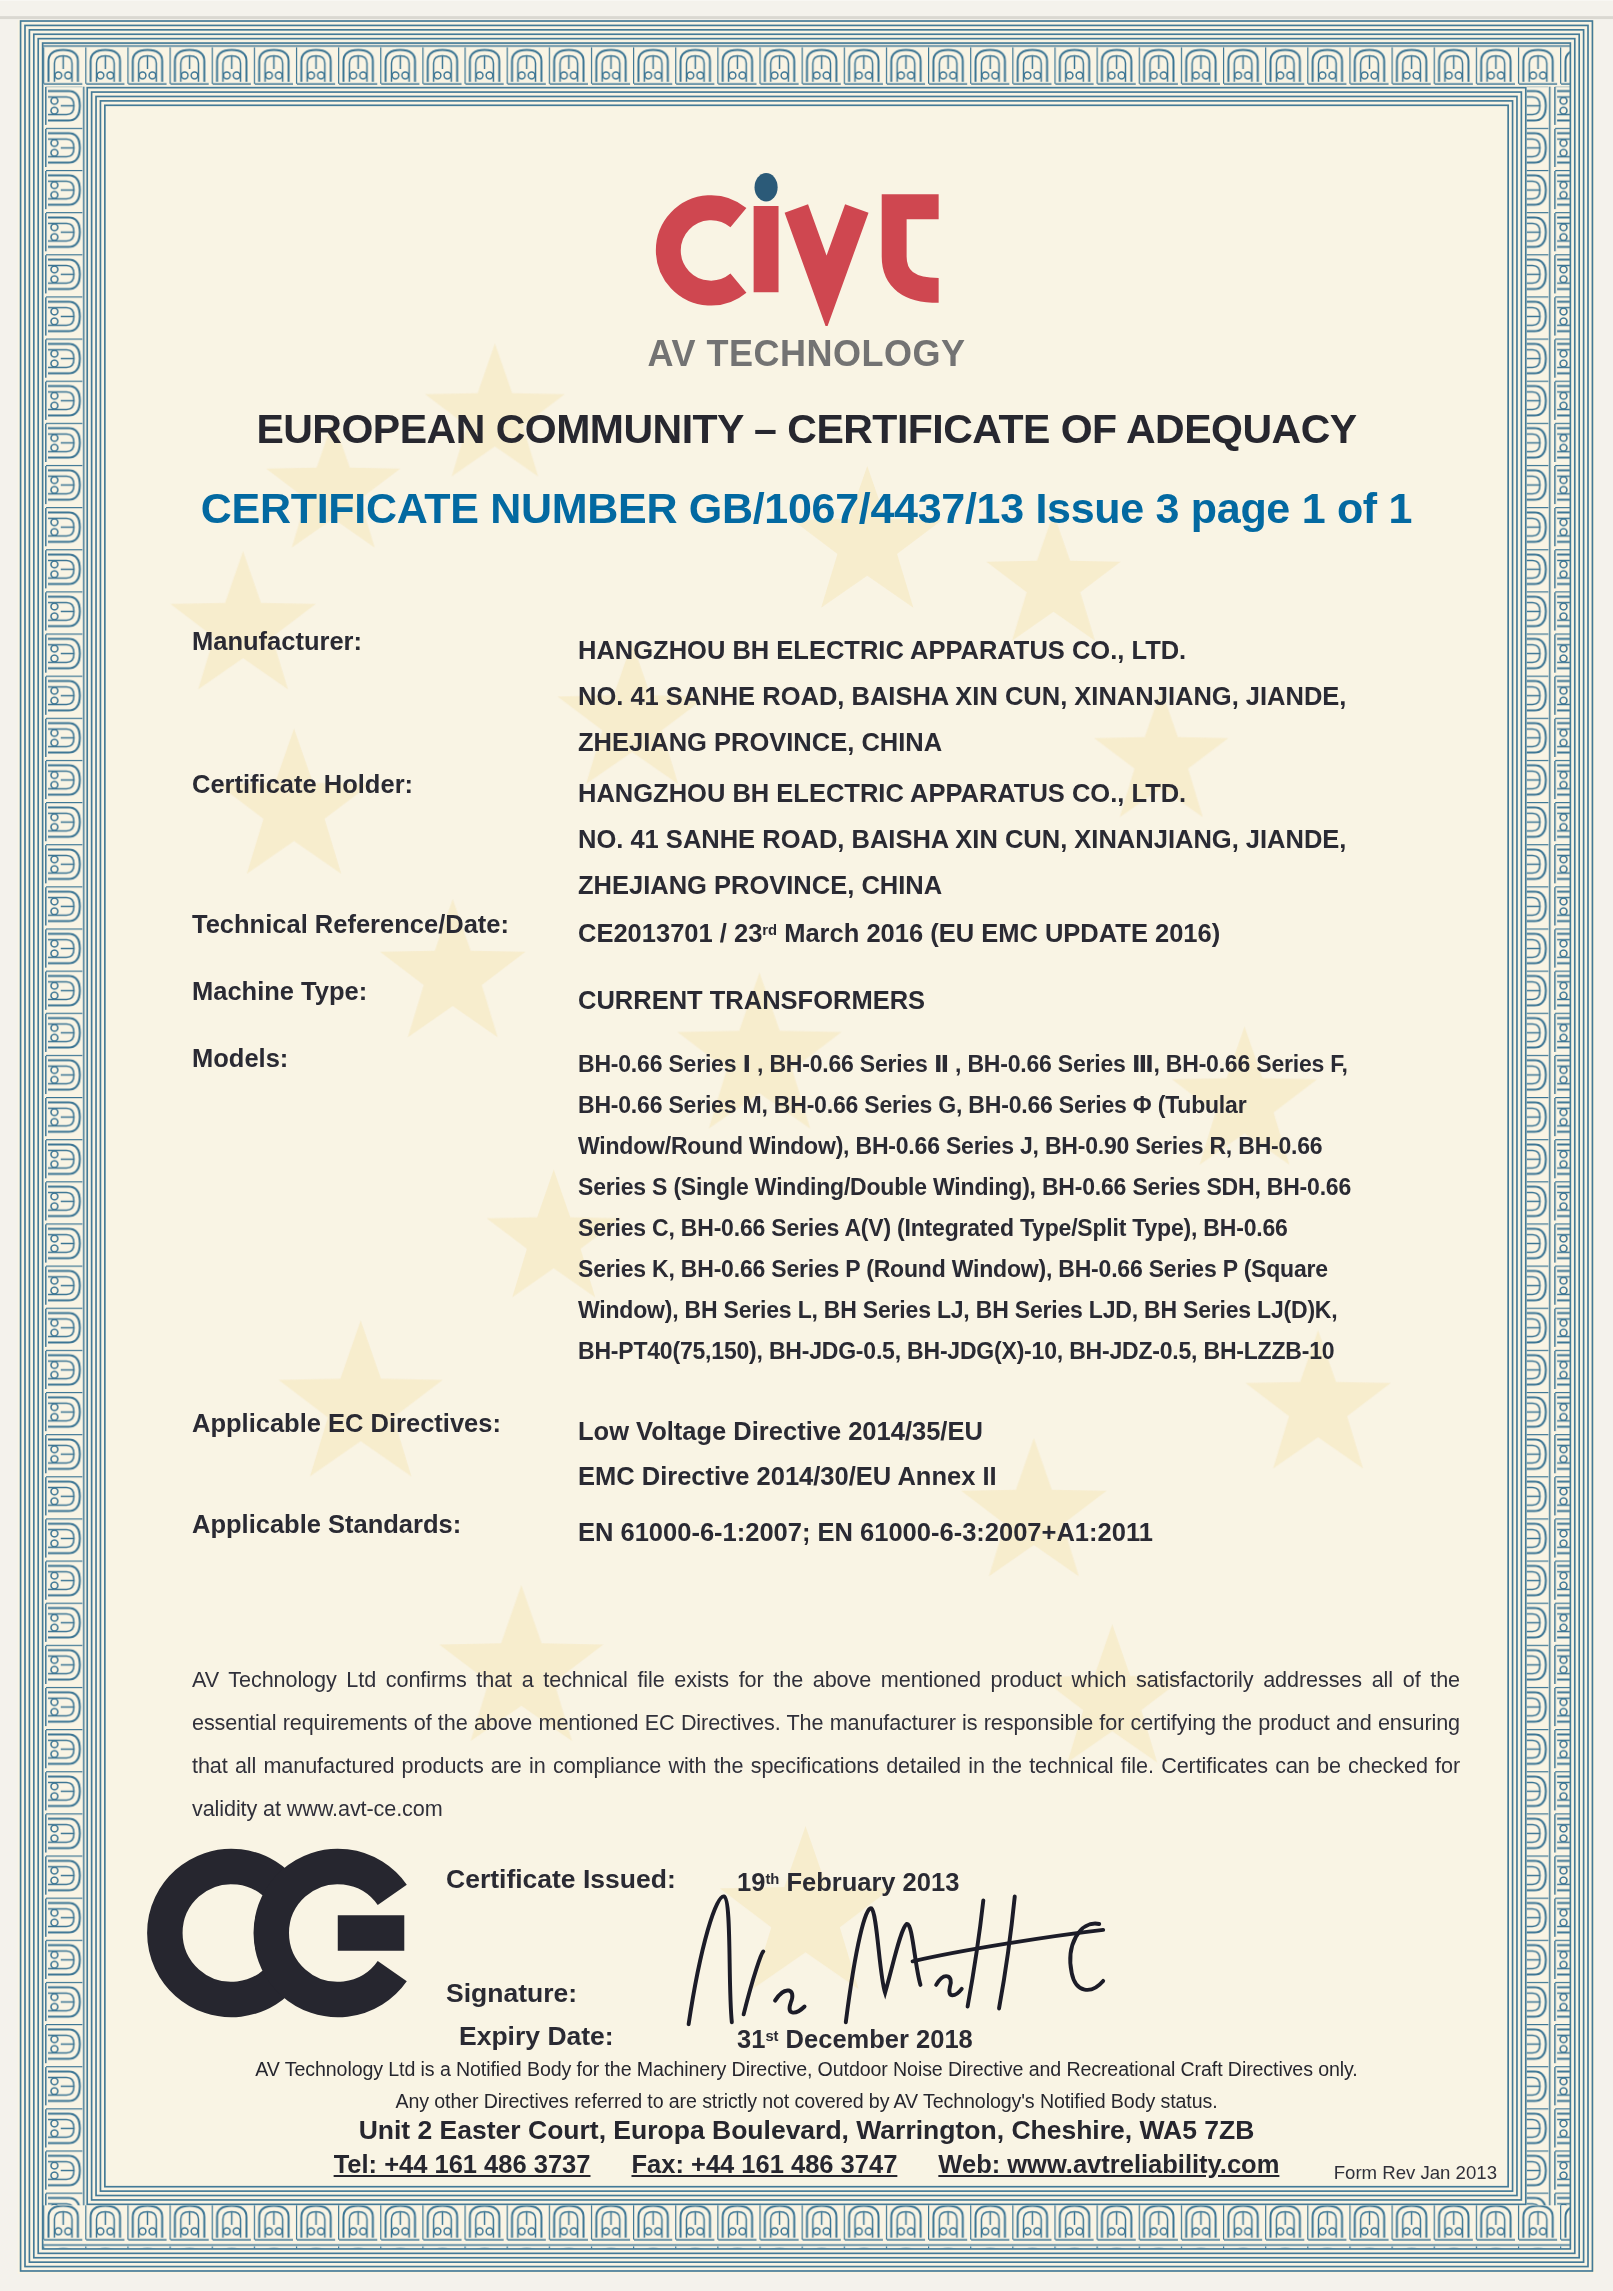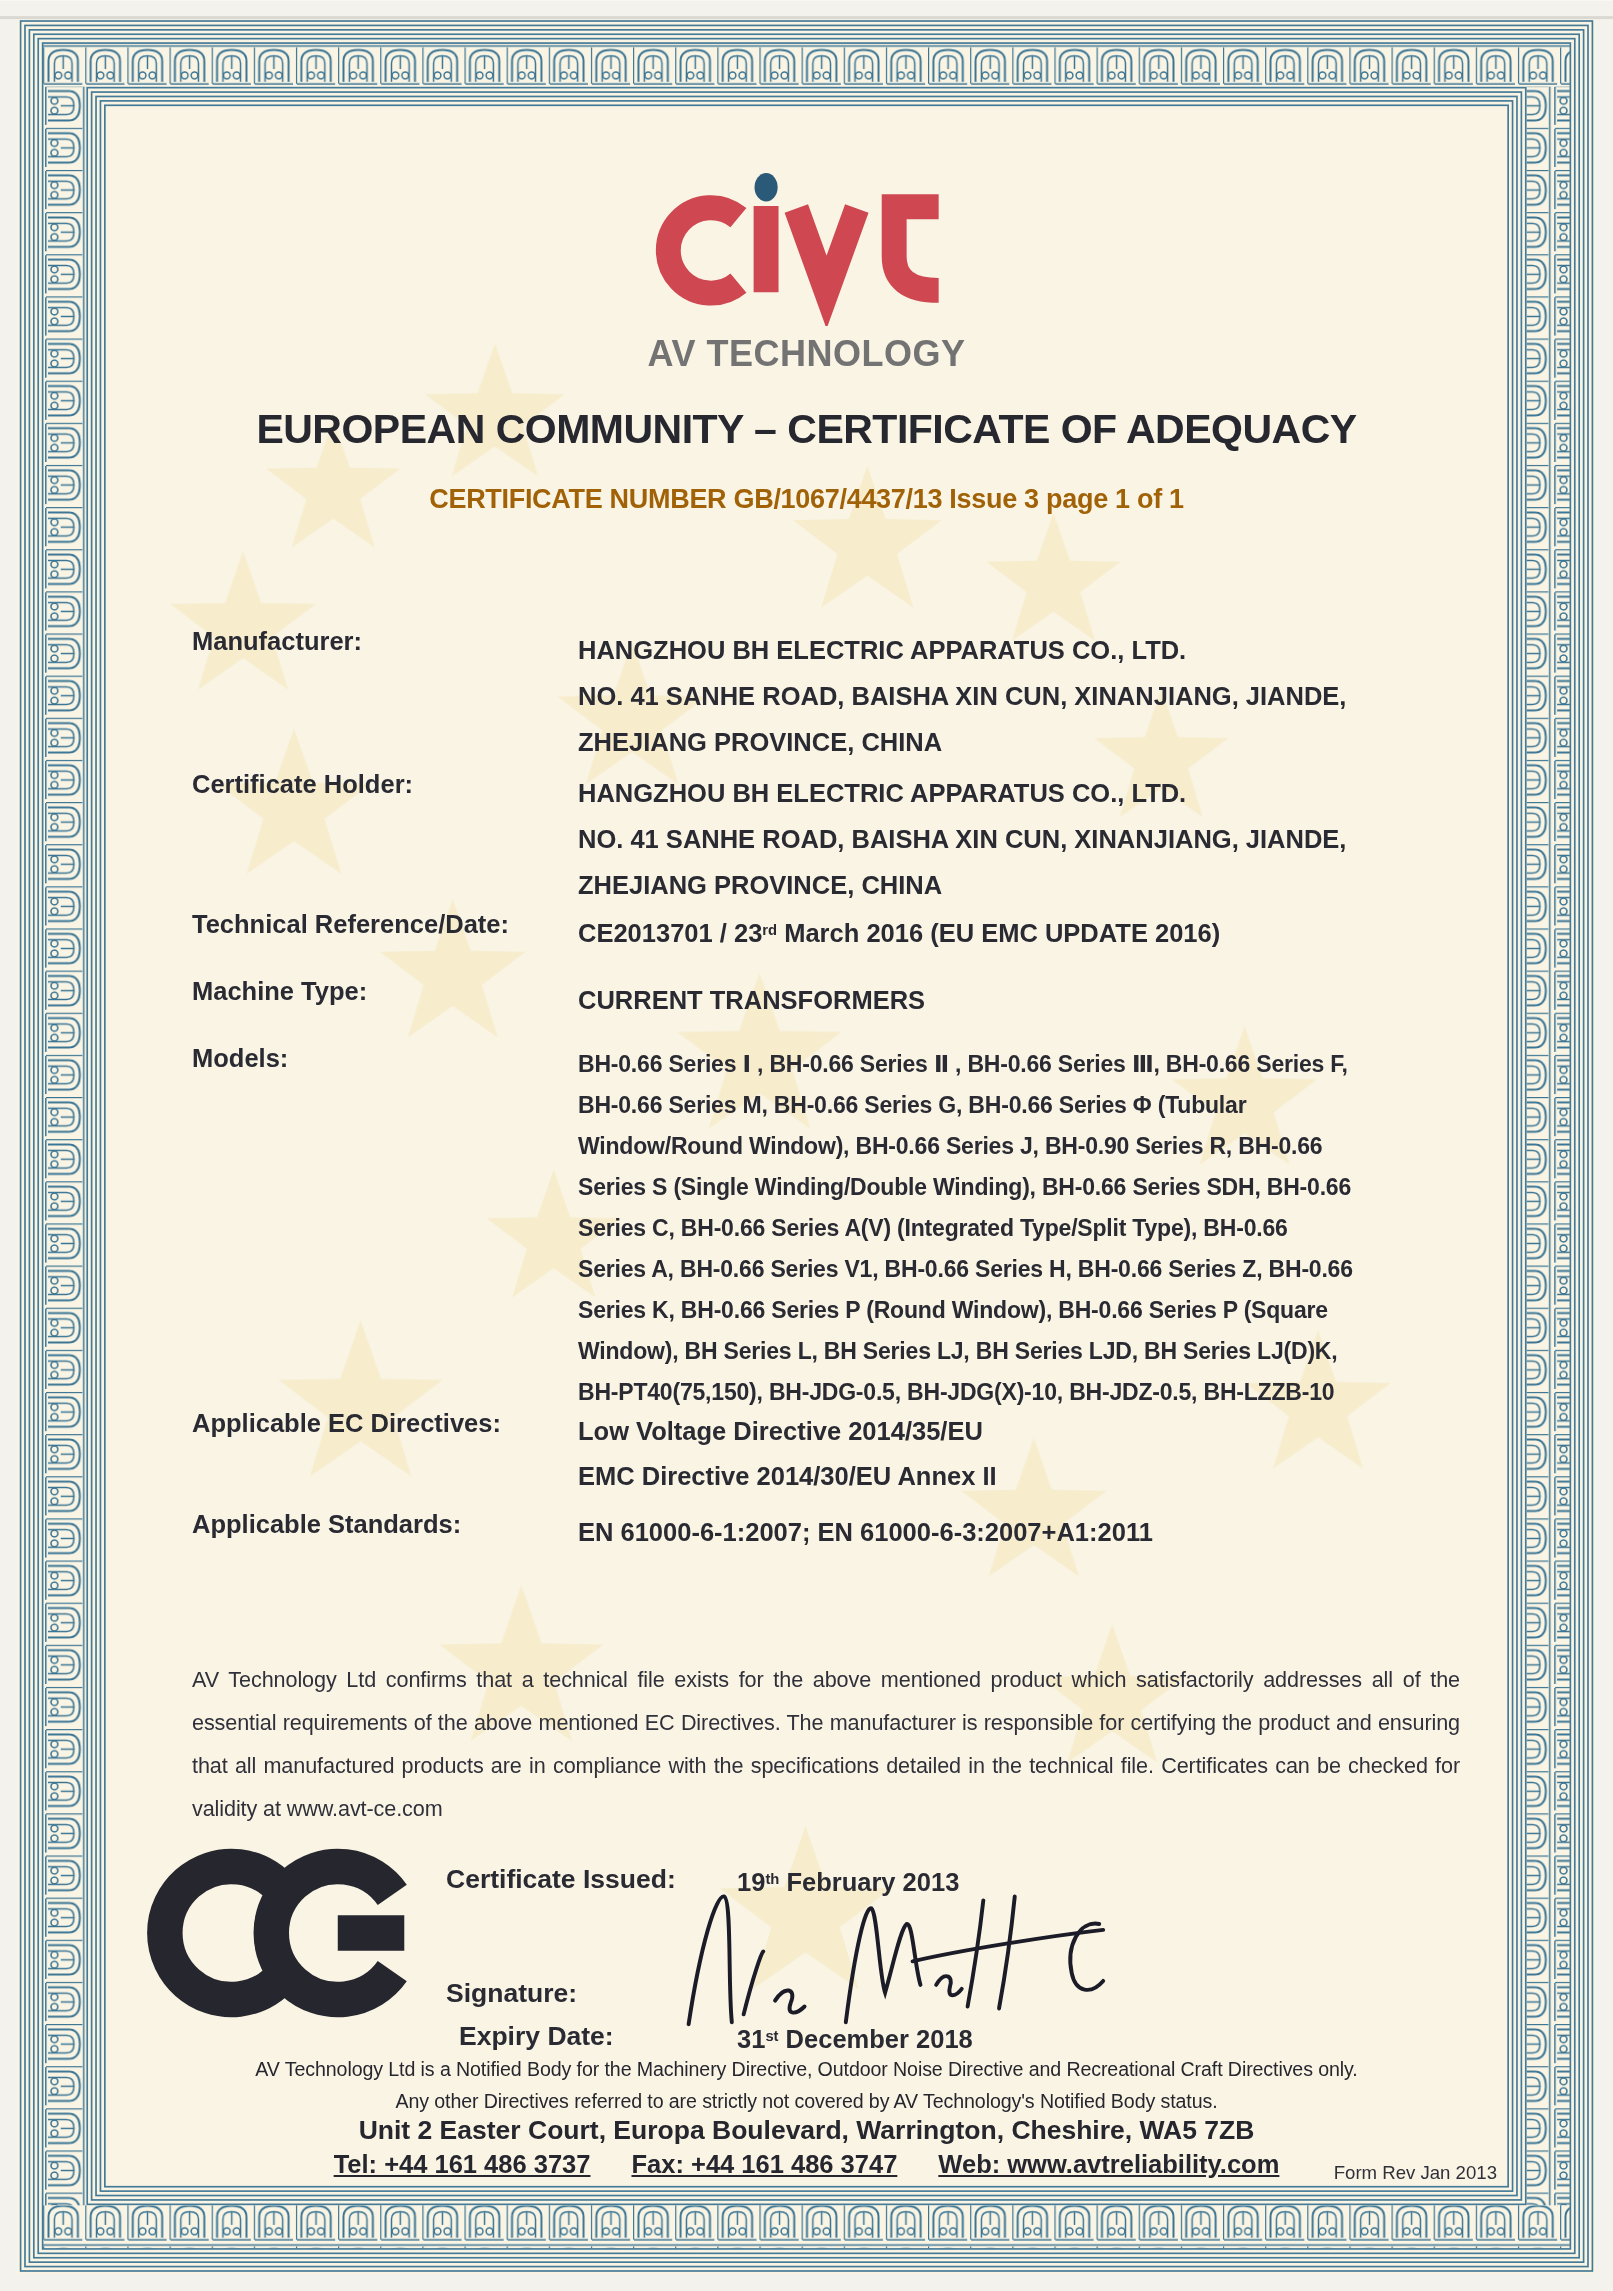--- a/index.html
+++ b/index.html
@@ -2,21 +2,21 @@
 <html><head>
 <meta charset="utf-8">
 <style>
   html,body{margin:0;padding:0;background:#fdfdfd;}
   .page{position:relative;width:1613px;height:2292px;margin:0 auto;overflow:hidden;
         font-family:"Liberation Sans","DejaVu Sans",sans-serif;color:#2a2a33;}
   .layer{position:absolute;left:0;top:0;}
   .abs{position:absolute;}
   .center{left:0;right:0;text-align:center;}
   .title{font-size:41px;font-weight:700;letter-spacing:-0.5px;color:#27272f;}
-  .subtitle{font-size:27px;font-weight:700;letter-spacing:-0.3px;color:#a16207;}
+  .subtitle{font-size:43px;font-weight:700;letter-spacing:-0.3px;color:#0369a1;}
   .logo-sub{font-size:36px;font-weight:700;color:#737373;letter-spacing:0.5px;}
   .row{position:absolute;left:192px;right:118px;}
   .lbl{position:absolute;left:0;top:0;font-size:25.5px;font-weight:700;white-space:nowrap;}
   .val{position:absolute;left:386px;top:0;}
   .vline{height:46px;line-height:46px;font-size:25.5px;font-weight:700;white-space:nowrap;}
   .mline{height:41px;line-height:41px;font-size:23px;font-weight:700;letter-spacing:-0.2px;white-space:nowrap;}
   .sline{height:45px;line-height:45px;font-size:25.5px;font-weight:700;white-space:nowrap;}
   .sup{font-size:0.58em;position:relative;top:-0.45em;}
   .statement{font-size:21.6px;line-height:43px;text-align:justify;color:#30303a;letter-spacing:-0.1px;}
   .issue-lbl{font-size:26.5px;font-weight:700;white-space:nowrap;}
@@ -151,21 +151,20 @@
   </div>
 
   <div class="row" style="top:1044px;">
     <div class="lbl">Models:</div>
     <div class="val">
       <div class="mline">BH-0.66 Series Ⅰ , BH-0.66 Series Ⅱ , BH-0.66 Series Ⅲ, BH-0.66 Series F,</div>
       <div class="mline">BH-0.66 Series M, BH-0.66 Series G, BH-0.66 Series Φ (Tubular</div>
       <div class="mline">Window/Round Window), BH-0.66 Series J, BH-0.90 Series R, BH-0.66</div>
       <div class="mline">Series S (Single Winding/Double Winding), BH-0.66 Series SDH, BH-0.66</div>
       <div class="mline">Series C, BH-0.66 Series A(V) (Integrated Type/Split Type), BH-0.66</div>
-      <div class="mline">Series A, BH-0.66 Series V1, BH-0.66 Series H, BH-0.66 Series Z, BH-0.66</div>
       <div class="mline">Series K, BH-0.66 Series P (Round Window), BH-0.66 Series P (Square</div>
       <div class="mline">Window), BH Series L, BH Series LJ, BH Series LJD, BH Series LJ(D)K,</div>
       <div class="mline">BH-PT40(75,150), BH-JDG-0.5, BH-JDG(X)-10, BH-JDZ-0.5, BH-LZZB-10</div>
     </div>
   </div>
 
   <div class="row" style="top:1409px;">
     <div class="lbl">Applicable EC Directives:</div>
     <div class="val">
       <div class="sline">Low Voltage Directive 2014/35/EU</div>

